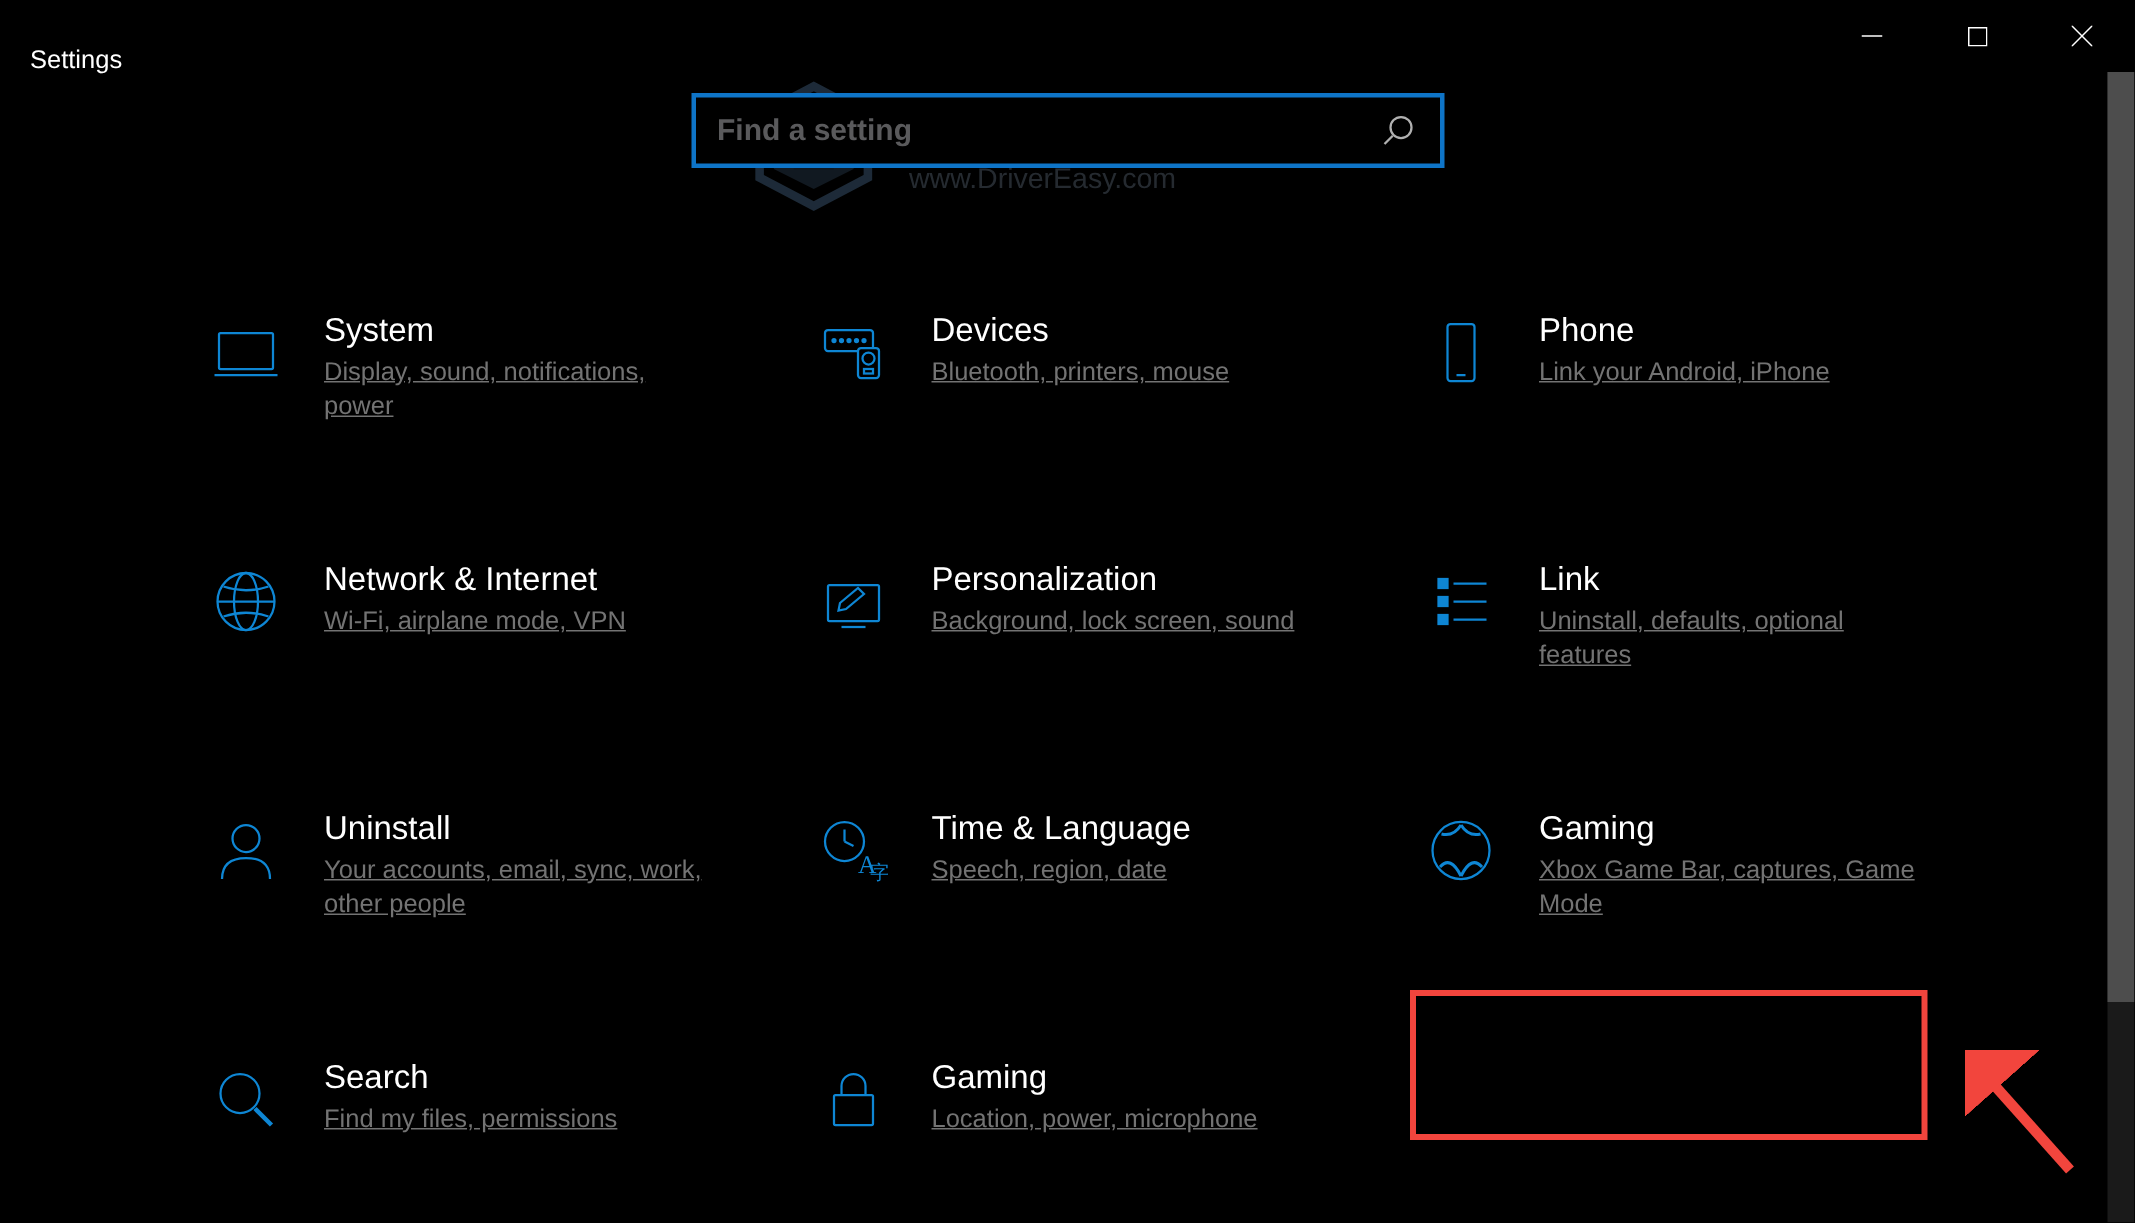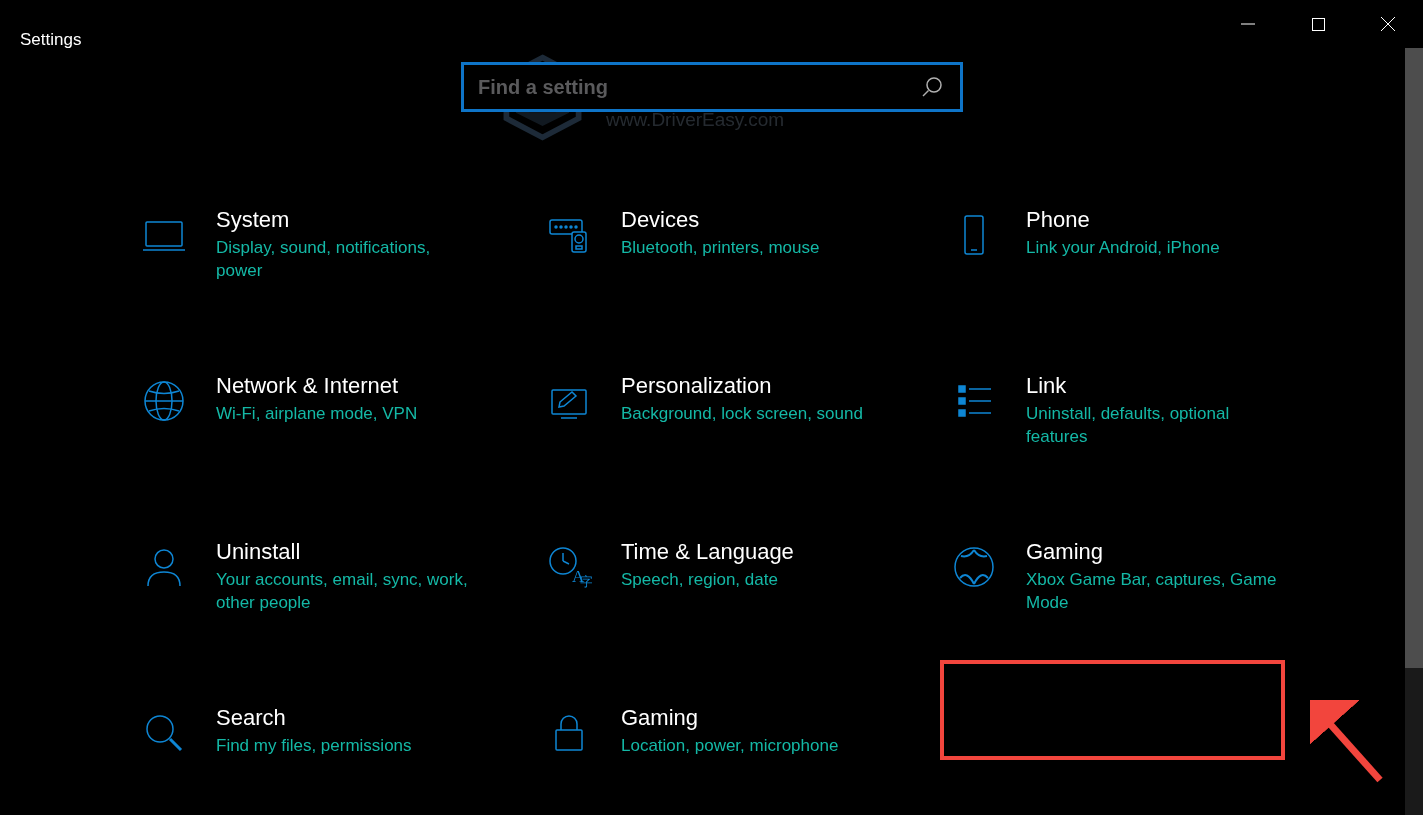--- a/index.html
+++ b/index.html
@@ -150,22 +150,23 @@
       gap: 4px;
       max-width: 260px;
     }
     .category-title {
       font-size: 22px;
       font-weight: 400;
       color: #fff;
     }
     .category-description {
       font-size: 17px;
-      color: #14b8a6;
+      color: #737373;
       line-height: 1.35;
+      text-decoration: underline;
     }
     .highlight-box {
       position: absolute;
       top: 660px;
       left: 940px;
       width: 345px;
       height: 100px;
       border: 4px solid #f2453d;
       pointer-events: none;
     }

